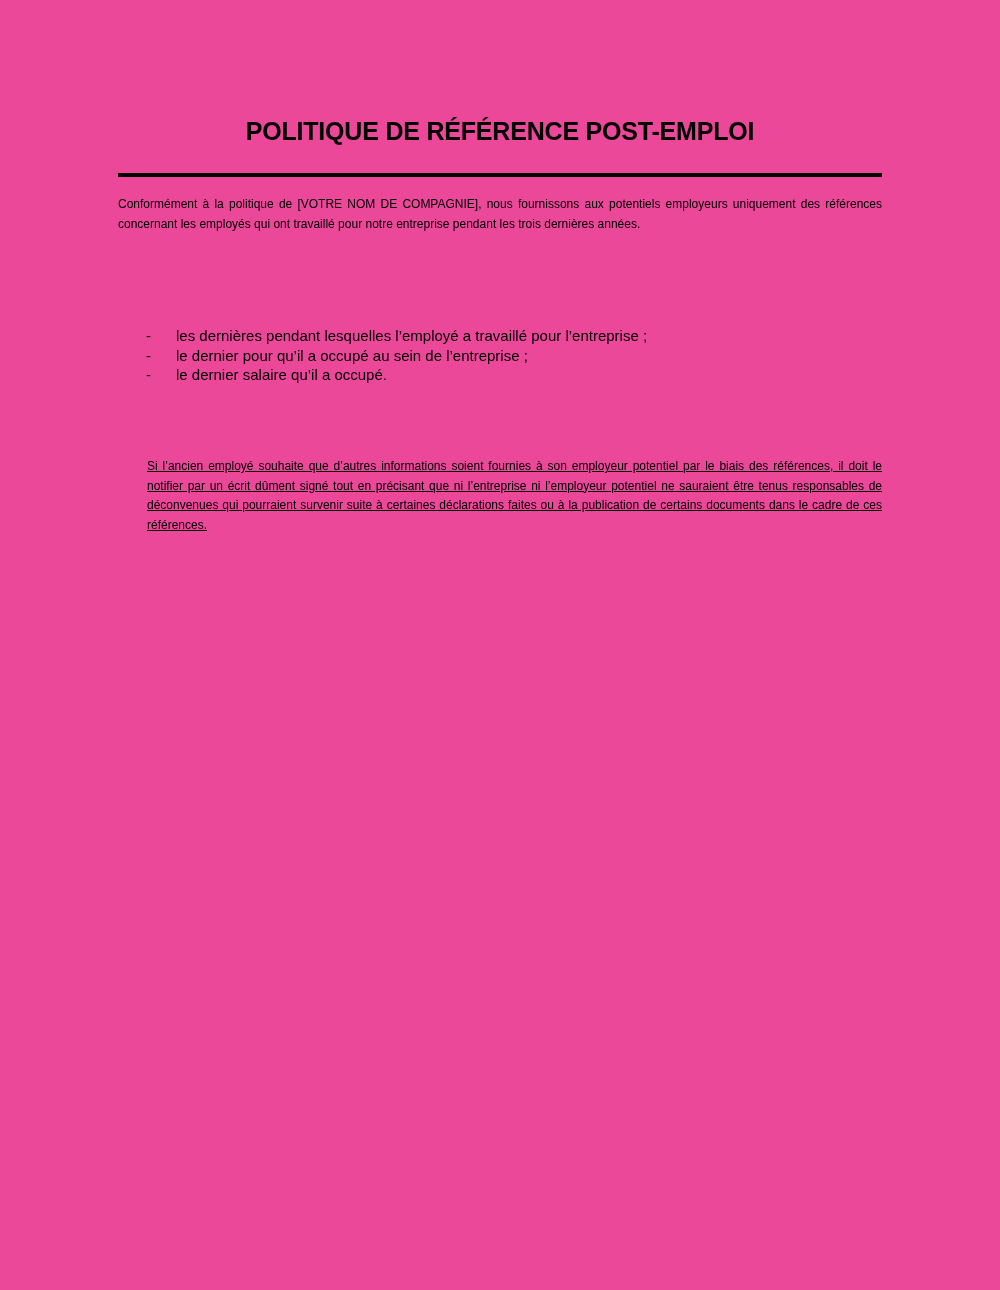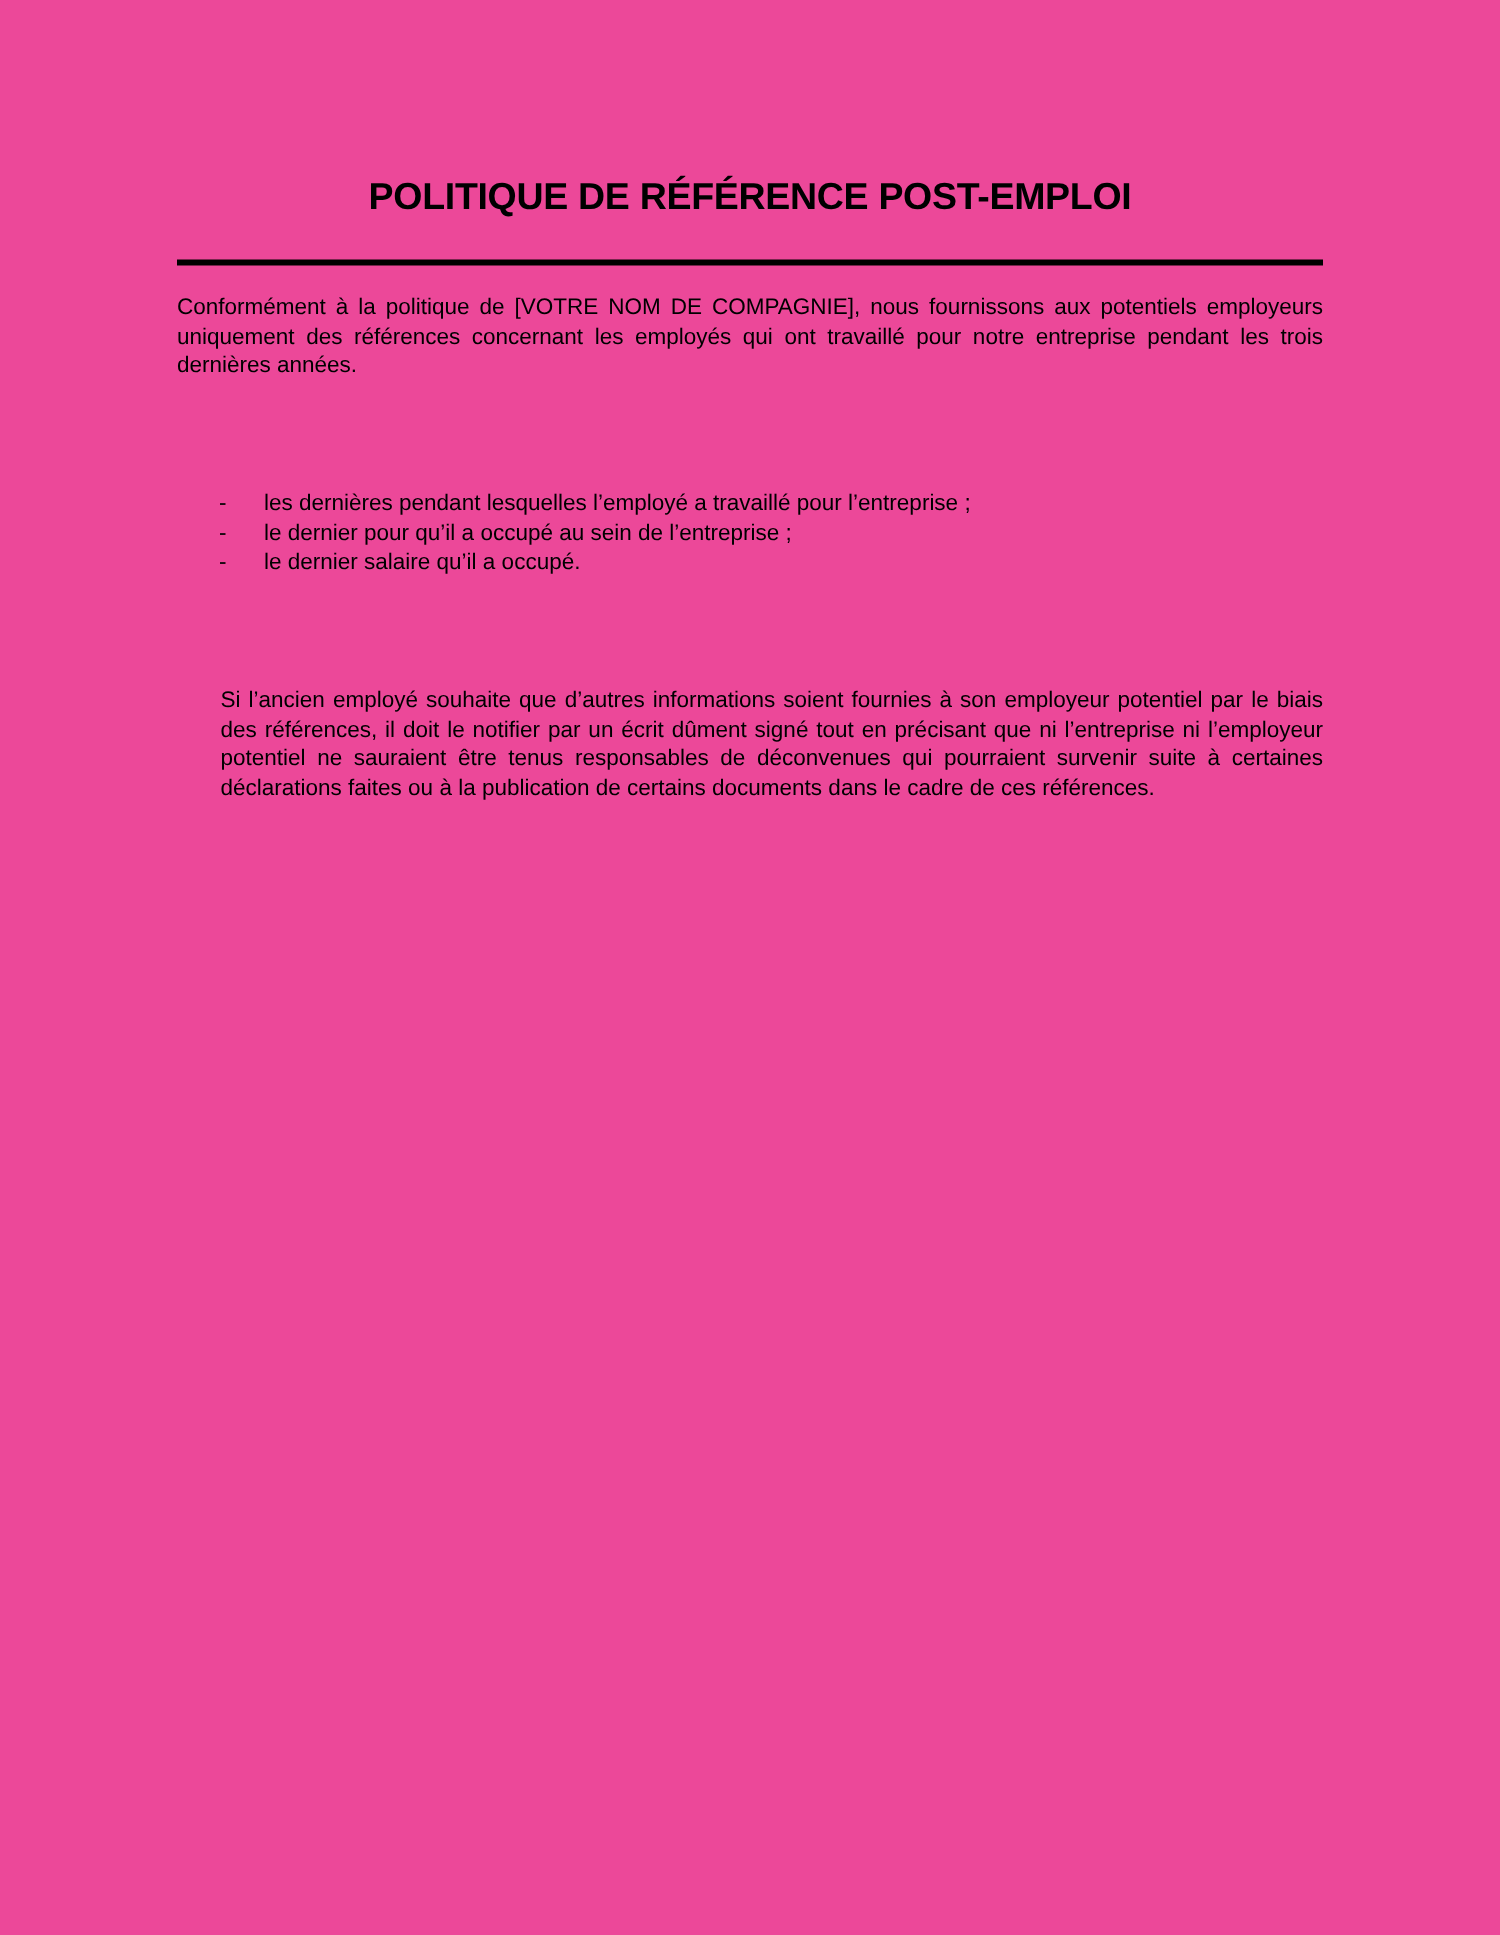--- a/index.html
+++ b/index.html
@@ -11,32 +11,32 @@
     .title {
       position: absolute; left: 118px; width: 764px; top: 114px;
       text-align: center; font-weight: bold; font-size: 25px; letter-spacing: -0.2px;
       line-height: 34px;
     }
     .rule {
       position: absolute; left: 118px; width: 764px; top: 173px; height: 4px; background: #000;
     }
     .p {
       position: absolute; left: 118px; width: 764px;
-      font-size: 15px; line-height: 19.5px; text-align: justify; text-align-last: auto;
+      font-size: 12px; line-height: 19.5px; text-align: justify; text-align-last: auto;
     }
     .p1 { top: 195px; }
     .p2 { top: 270px; }
     .list {
       position: absolute; left: 146px; width: 736px; top: 326px; margin: 0; padding: 0; list-style: none;
       font-size: 15px; line-height: 19.5px;
     }
     .list li { position: relative; padding-left: 30px; }
     .list li .dash { position: absolute; left: 0; top: 0; }
     .p3 { left: 147px; width: 735px; top: 401px; }
-    .p4 { left: 147px; width: 735px; top: 457px; }
+    .p4 { left: 147px; width: 735px; top: 457px; text-decoration: underline; }
   </style>
 </head>
 <body>
 
 <div class="page">
   <div class="title">POLITIQUE DE RÉFÉRENCE POST-EMPLOI</div>
   <div class="rule"></div>
 
   <div class="p p1">Conformément à la politique de [VOTRE NOM DE COMPAGNIE], nous fournissons aux potentiels employeurs uniquement des références concernant les employés qui ont travaillé pour notre entreprise pendant les trois dernières années.</div>
 

